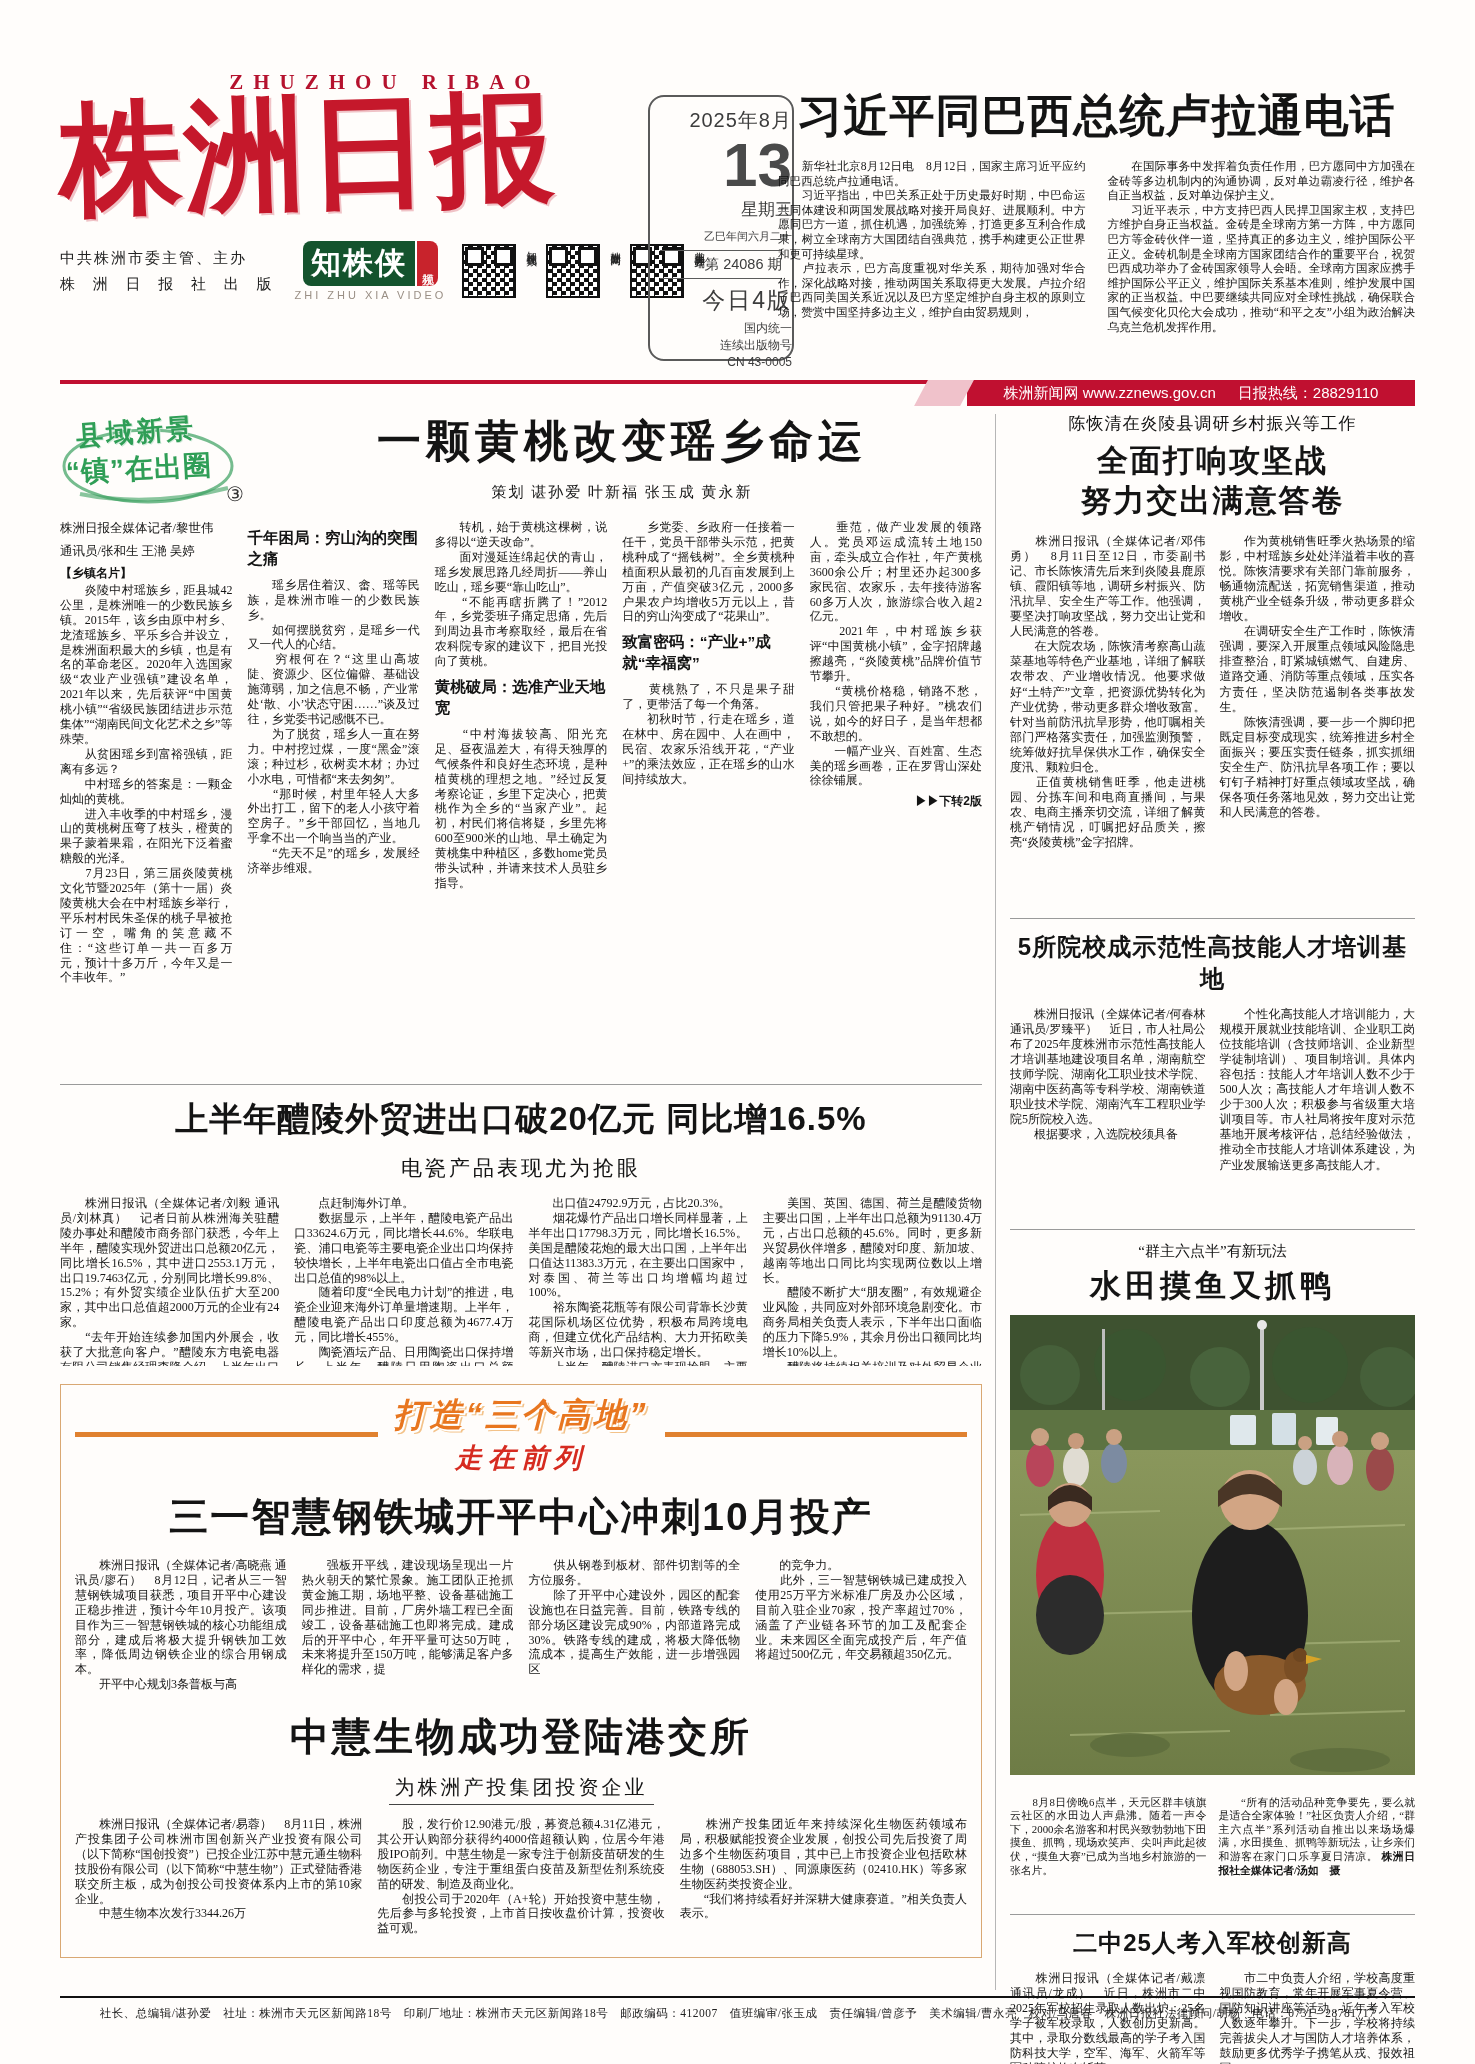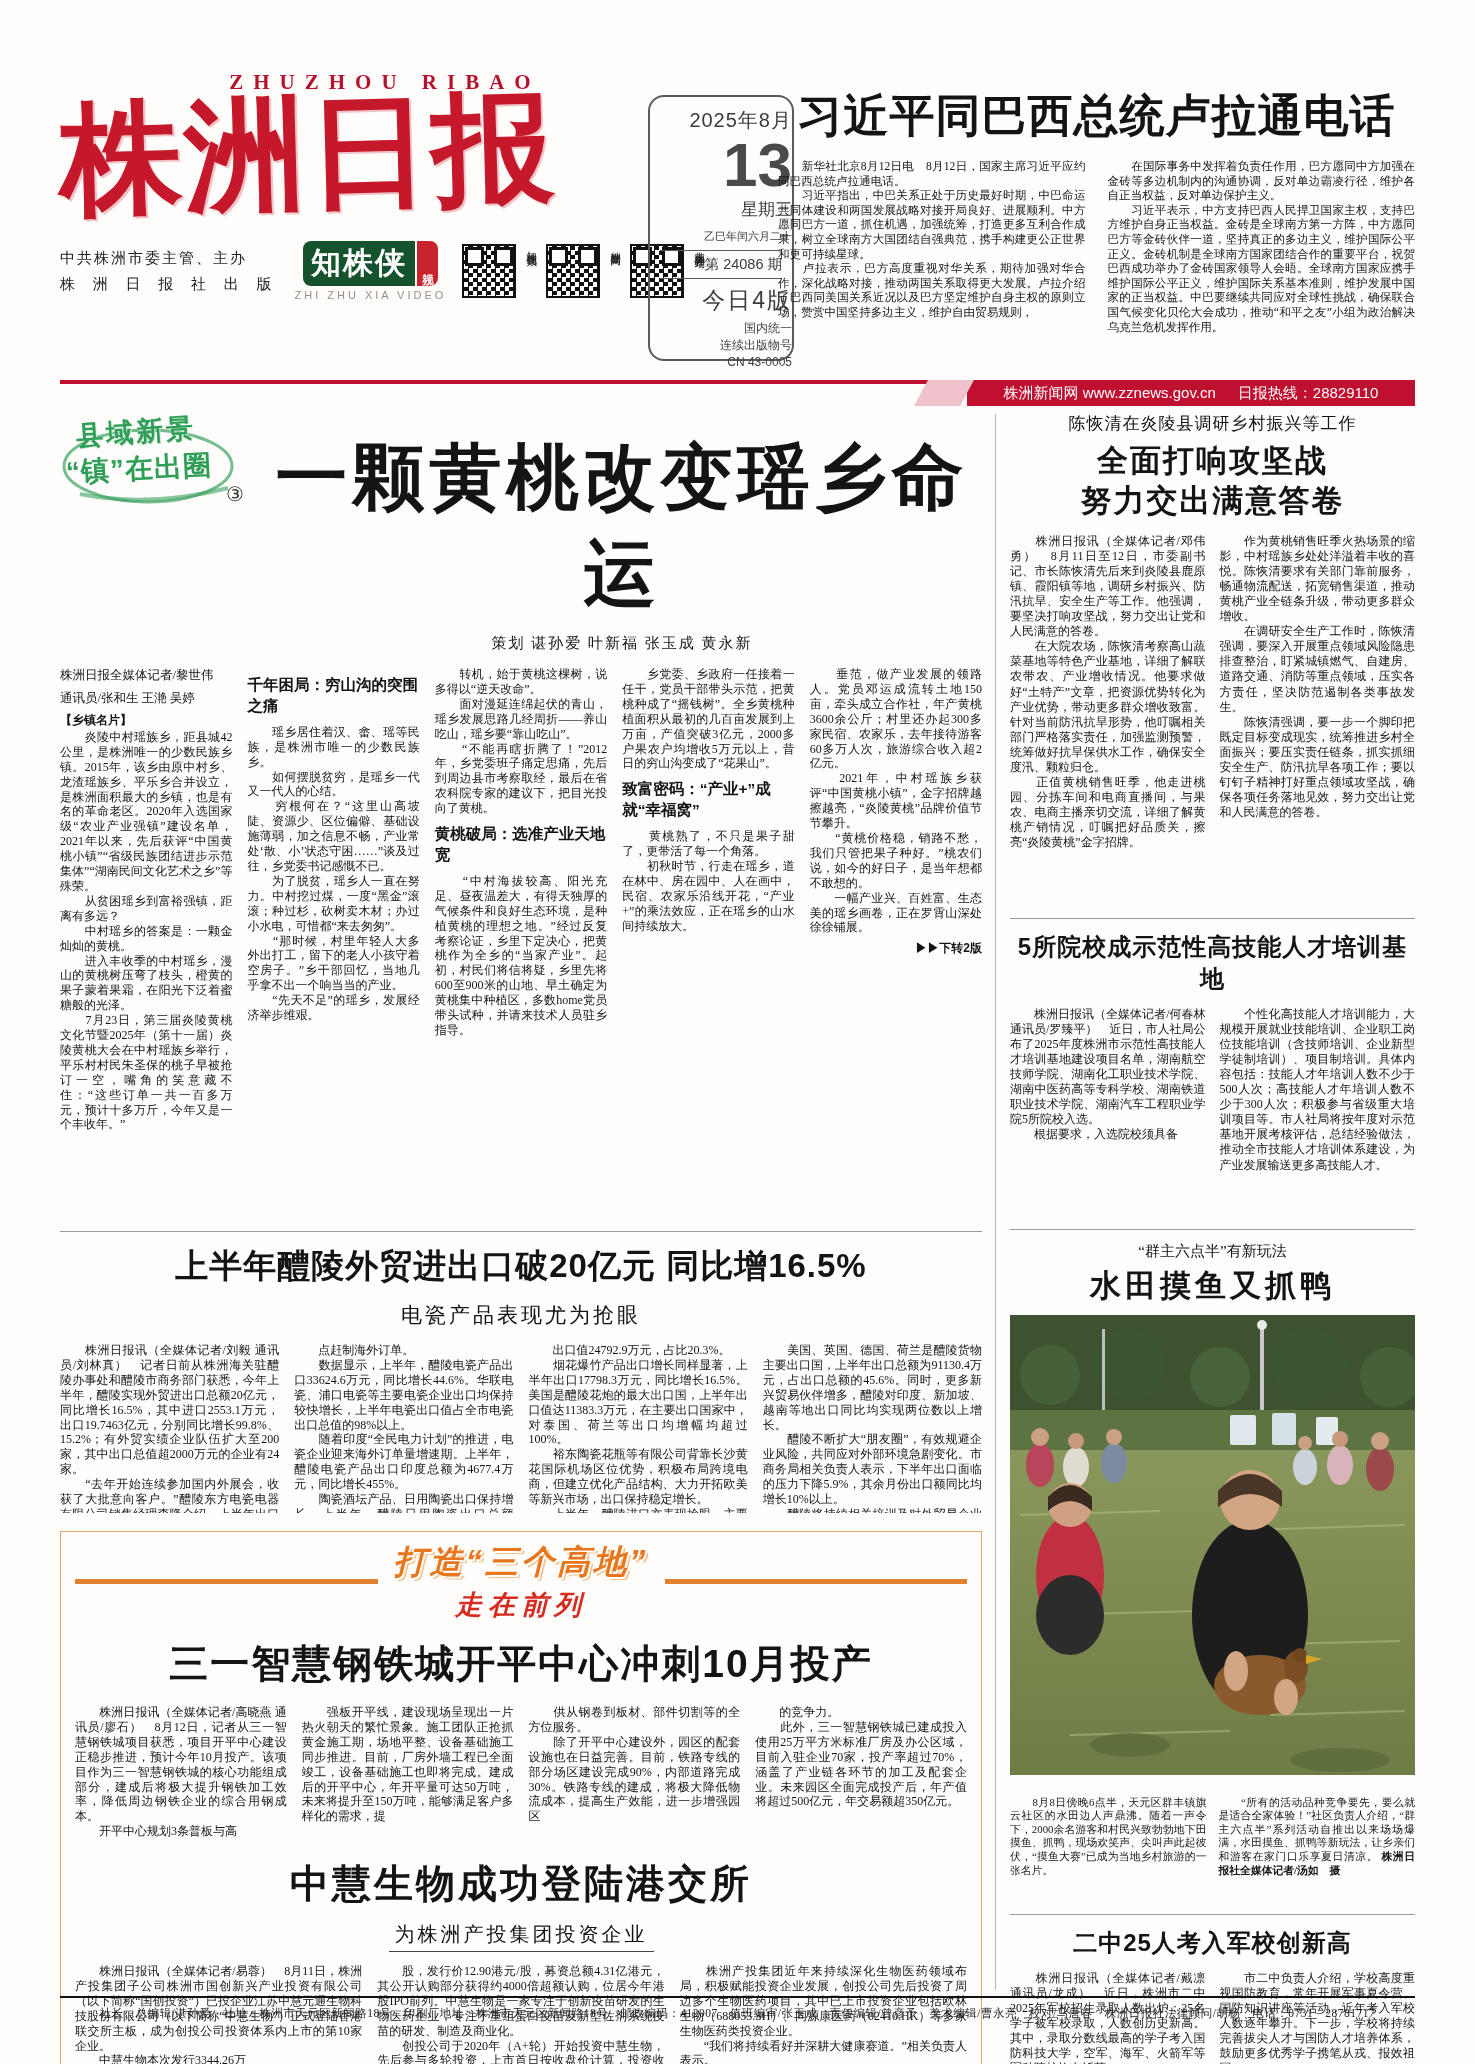--- a/index.html
+++ b/index.html
@@ -66,21 +66,21 @@
   
   .f-head { display:flex; gap:14px; }
   .badge { width:188px; height:96px; position:relative; font-family:"Liberation Sans",sans-serif; }
   .badge svg { position:absolute; left:0; top:0; }
   .badge-l1 { position:absolute; left:16px; top:4px; color:#2f9e56; font-weight:bold; font-size:27px;
               letter-spacing:3px; transform:rotate(-4deg); text-shadow:1px 1px 0 #cfe9d8; }
   .badge-l2 { position:absolute; left:6px; top:40px; color:#2f9e56; font-weight:bold; font-size:28px;
               letter-spacing:1px; transform:rotate(-3deg); }
   .badge-num { position:absolute; right:4px; bottom:0; font-size:20px; color:#333; }
   .f-ht { flex:1; text-align:center; }
-  .f-h1 { font-family:"Liberation Sans",sans-serif; font-weight:900; font-size:72px; letter-spacing:5px; margin-top:20px; }
+  .f-h1 { font-family:"Liberation Sans",sans-serif; font-weight:900; font-size:44px; letter-spacing:5px; margin-top:2px; }
   .f-by { font-size:15px; margin-top:12px; letter-spacing:2px; }
   .f-cols { display:flex; gap:15px; margin-top:14px; height:552px; overflow:hidden; }
   .f-col { flex:1; font-size:12px; line-height:14.9px; text-align:justify; }
   .f-reporter { font-size:12.5px; line-height:17px; margin-bottom:6px; }
   .f-label { font-weight:bold; margin-bottom:2px; }
   .colsub { font-family:"Liberation Sans",sans-serif; font-weight:bold; font-size:15.5px; line-height:1.35;
             margin:8px 0; text-align:left; }
   .turnpage { font-weight:bold; text-align:right; font-family:"Liberation Sans",sans-serif; margin-top:6px; }
 
   

